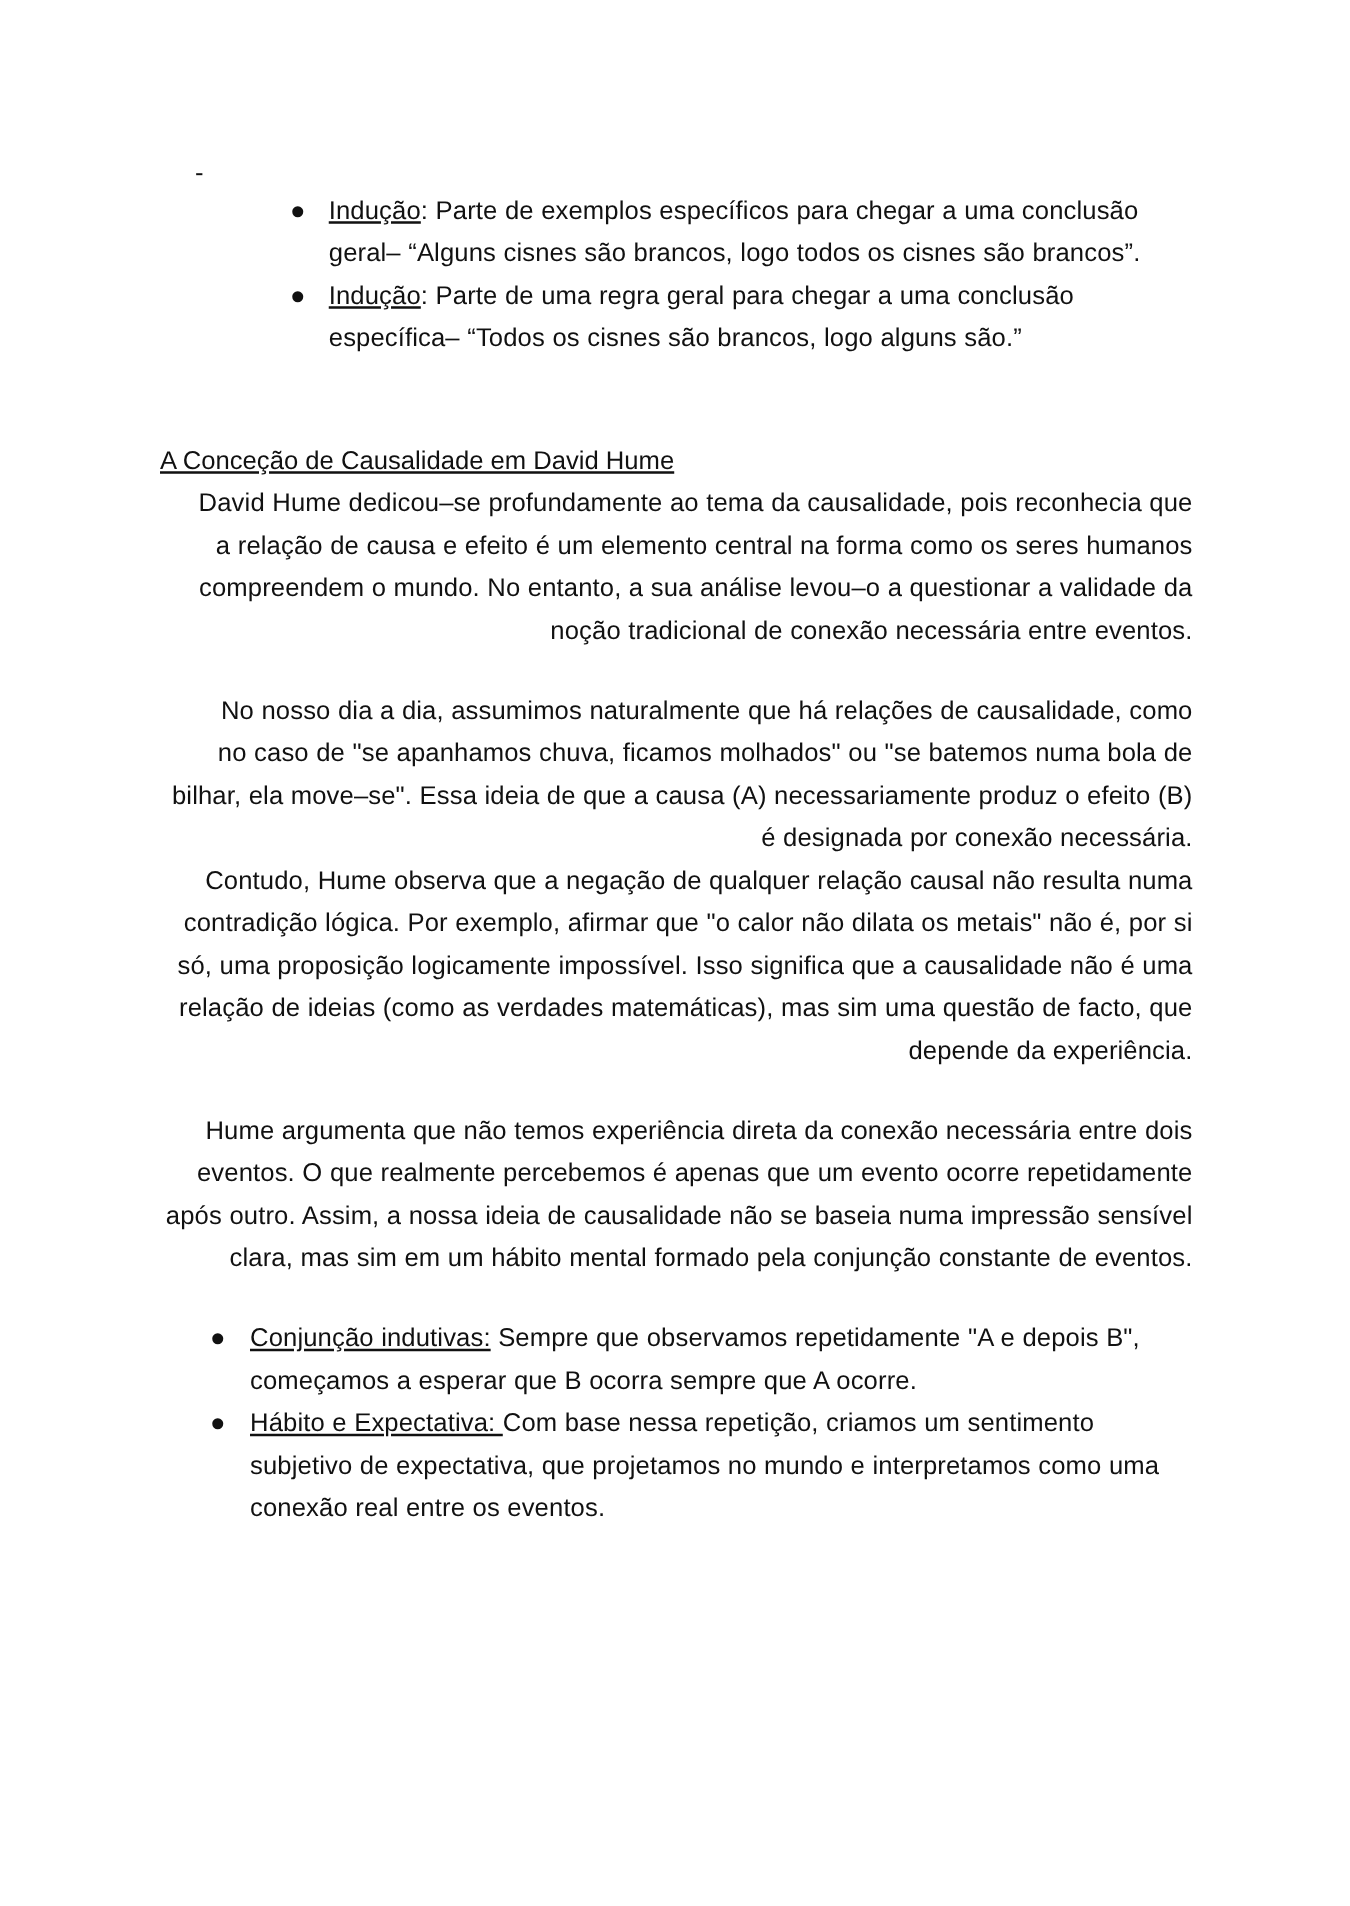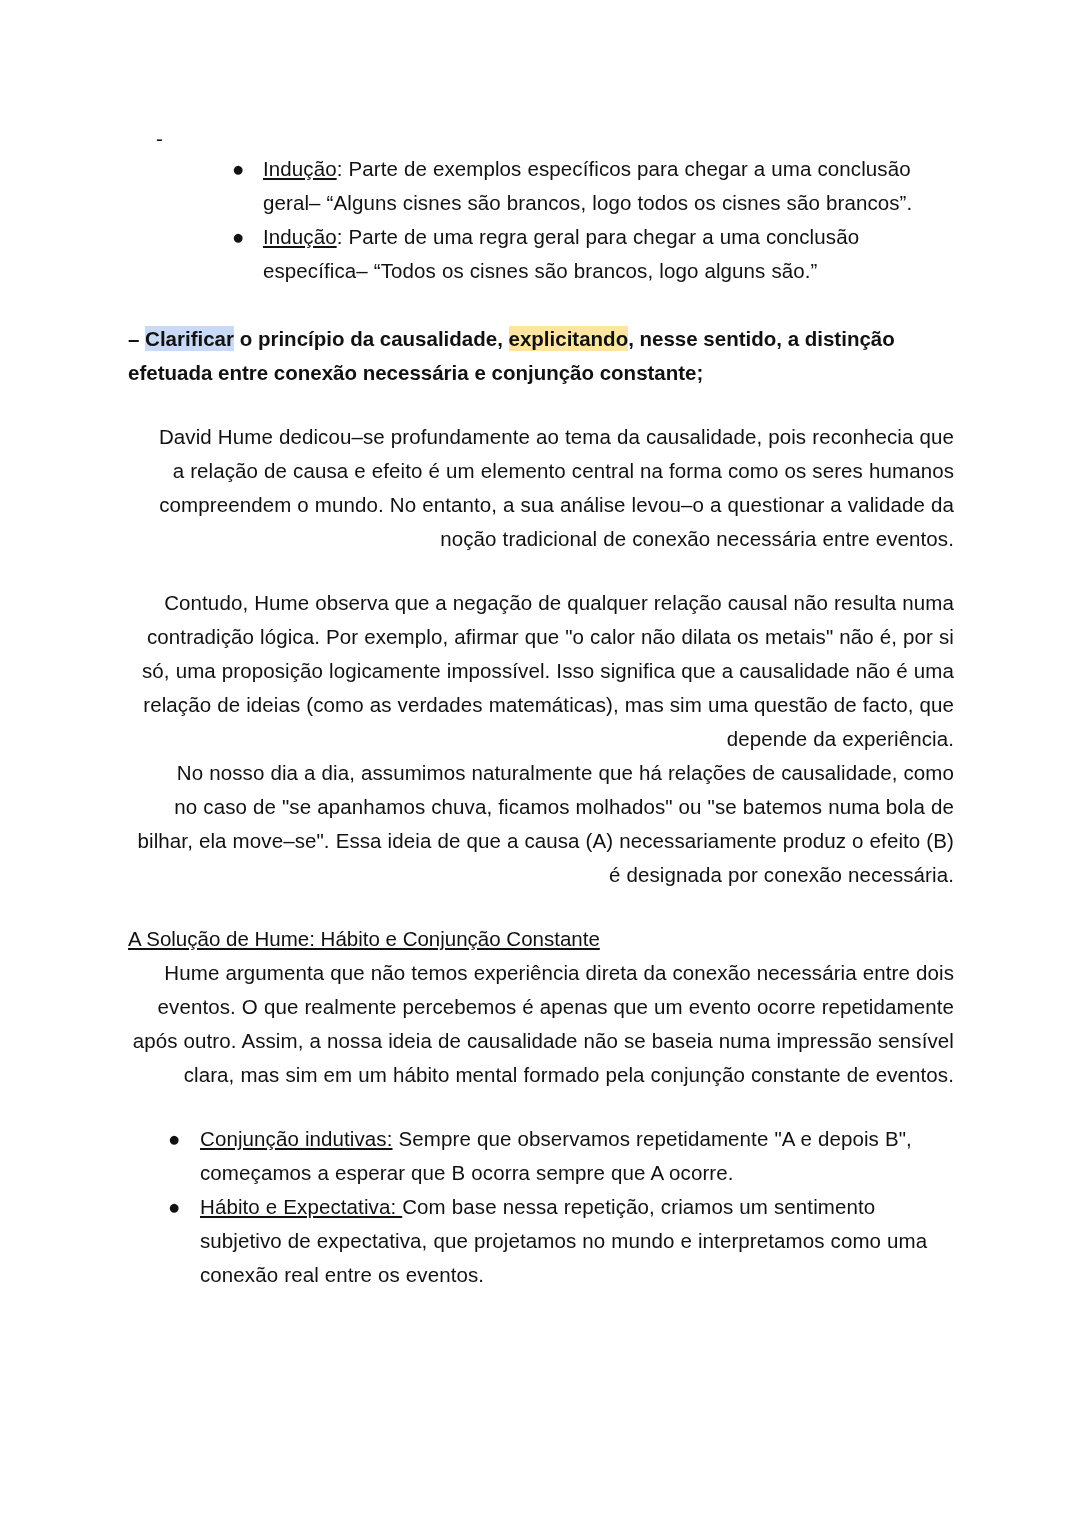--- a/index.html
+++ b/index.html
@@ -143,34 +143,33 @@
         <span class="u">Indução</span><span>: Parte de exemplos específicos para chegar a uma conclusão geral– “Alguns cisnes são brancos, logo todos os cisnes são brancos”.</span>
       </li>
       <li class="para">
         <span class="dot">●</span>
         <span class="u">Indução</span><span>: Parte de uma regra geral para chegar a uma conclusão específica– “Todos os cisnes são brancos, logo alguns são.”</span>
       </li>
     </ul>
 
     <div class="sp-l"></div>
 
-    <p class="bold-line"><span>–</span> <span class="hl-blue">Clarificar</span><span> o princípio da causalidade, </span><span class="hl-yellow">explicitando</span><span>, nesse sentido, a distinção efetuada entre conexão necessária e conjunção constante;</span></p>
 
     <div class="sp-m"></div>
 
+    <p class="heading">A Conceção de Causalidade em David Hume</p>
     <p class="para indent-first">David Hume dedicou–se profundamente ao tema da causalidade, pois reconhecia que a relação de causa e efeito é um elemento central na forma como os seres humanos compreendem o mundo. No entanto, a sua análise levou–o a questionar a validade da noção tradicional de conexão necessária entre eventos.</p>
 
     <div class="sp-m"></div>
 
+    <p class="para indent-first">No nosso dia a dia, assumimos naturalmente que há relações de causalidade, como no caso de "se apanhamos chuva, ficamos molhados" ou "se batemos numa bola de bilhar, ela move–se". Essa ideia de que a causa (A) necessariamente produz o efeito (B) é designada por conexão necessária.</p>
     <p class="para indent-first">Contudo, Hume observa que a negação de qualquer relação causal não resulta numa contradição lógica. Por exemplo, afirmar que "o calor não dilata os metais" não é, por si só, uma proposição logicamente impossível. Isso significa que a causalidade não é uma relação de ideias (como as verdades matemáticas), mas sim uma questão de facto, que depende da experiência.</p>
-    <p class="para indent-first">No nosso dia a dia, assumimos naturalmente que há relações de causalidade, como no caso de "se apanhamos chuva, ficamos molhados" ou "se batemos numa bola de bilhar, ela move–se". Essa ideia de que a causa (A) necessariamente produz o efeito (B) é designada por conexão necessária.</p>
 
     <div class="sp-m"></div>
 
-    <p class="heading">A Solução de Hume: Hábito e Conjunção Constante</p>
     <p class="para indent-first">Hume argumenta que não temos experiência direta da conexão necessária entre dois eventos. O que realmente percebemos é apenas que um evento ocorre repetidamente após outro. Assim, a nossa ideia de causalidade não se baseia numa impressão sensível clara, mas sim em um hábito mental formado pela conjunção constante de eventos.</p>
 
     <div class="sp-m"></div>
 
     <ul class="bullet-list">
       <li class="para">
         <span class="dot">●</span>
         <span class="u">Conjunção indutivas:</span><span> Sempre que observamos repetidamente "A e depois B", começamos a esperar que B ocorra sempre que A ocorre.</span>
       </li>
       <li class="para">

